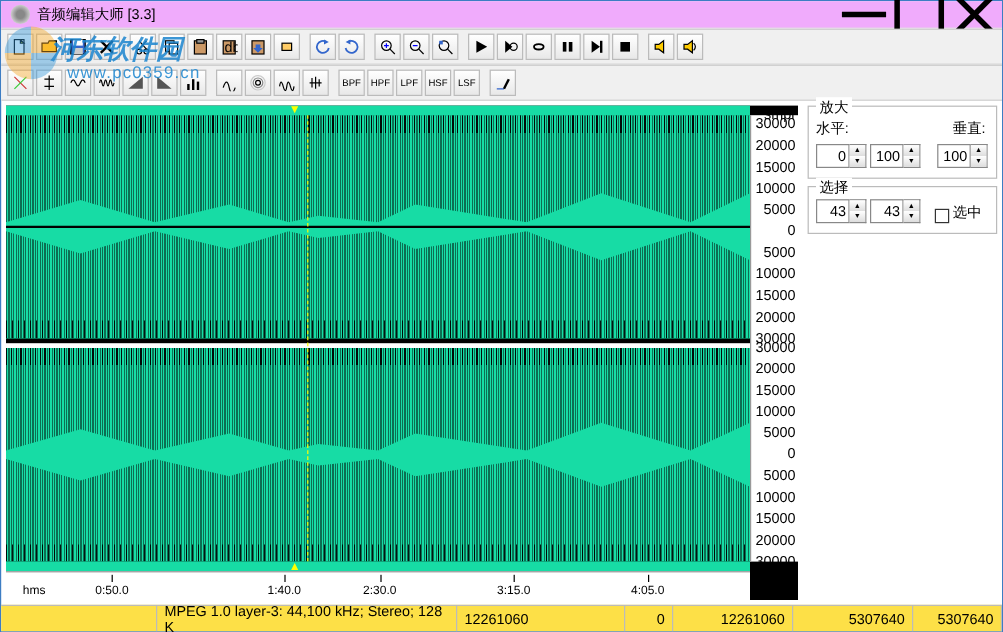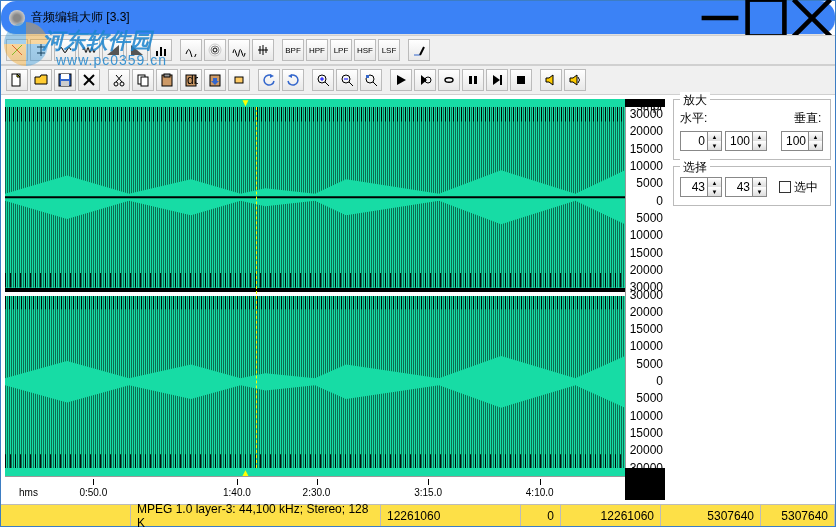--- a/index.html
+++ b/index.html
@@ -1,20 +1,20 @@
 <!DOCTYPE html>
 <html><head>
 <meta charset="utf-8">
 <style>
 * { box-sizing: border-box; margin: 0; padding: 0; font-family: 'Microsoft YaHei', SimSun, Arial, sans-serif; font-size: 12px; }
 body { background: #fff; width: 836px; height: 527px; overflow: hidden; }
 .window { width: 836px; height: 527px; border: 1px solid #3d7dc3; display: flex; flex-direction: column; }
 
 
-.titlebar { height: 34px; background: #3b82f6; display: flex; align-items: center; padding: 0 0 0 8px; border-bottom: 1px solid #e0e0e0; border-radius: 15px; }
+.titlebar { height: 23px; background: #f0abfc; display: flex; align-items: center; padding: 0 0 0 8px; border-bottom: 1px solid #e0e0e0; }
 .titlebar .appicon { width: 16px; height: 16px; margin-right: 6px; background: radial-gradient(circle, #888 30%, #ccc 70%); border-radius: 50%; }
 .titlebar .title { flex: 1; color: #000; }
 .titlebar .wbtn { width: 46px; height: 30px; display: flex; align-items: center; justify-content: center; color: #000; cursor: pointer; }
 
 
 .menubar { height: 20px; display: flex; align-items: center; padding: 0 6px; gap: 2px; }
 .menubar .mi { padding: 2px 4px; cursor: pointer; }
 
 
 .toolbar { display: flex; align-items: center; padding: 2px 4px; gap: 0; background: #f0f0f0; border-top: 1px solid #d0d0d0; border-bottom: 1px solid #d0d0d0; }
@@ -40,21 +40,21 @@
 .waveform .scale-col .tick { position: absolute; right: 2px; }
 .waveform .timeaxis { position: absolute; bottom: 0; left: 0; right: 40px; height: 24px; background: #fff; border-top: 1px solid #999; }
 .waveform .timeaxis .hms { position: absolute; left: 14px; bottom: 2px; font-size: 10px; }
 .waveform .timeaxis .tlbl { position: absolute; bottom: 2px; font-size: 10px; }
 .waveform .timeaxis .tlbl::before { content:''; position:absolute; top:-8px; left:50%; width:1px; height:6px; background:#000; }
 
 
 .sidepanel { width: 166px; padding: 4px; }
 .group { border: 1px solid #bbb; margin-bottom: 6px; padding: 6px 6px 8px 6px; position: relative; }
 .group .legend { position: absolute; top: -8px; left: 6px; background: #fff; padding: 0 3px; }
-.row { display: flex; align-items: center; gap: 3px; margin-top: 4px; }
+.row { display: flex; align-items: flex-end; gap: 3px; margin-top: 4px; }
 .row .lbl { width: 30px; }
 .spin { display: flex; align-items: stretch; }
 .spin input { width: 28px; height: 20px; border: 1px solid #888; padding: 0 2px; text-align: right; }
 .spin .arrows { width: 14px; display: flex; flex-direction: column; border: 1px solid #888; border-left: none; }
 .spin .arrows .a { flex: 1; background: linear-gradient(#fff,#ddd); font-size: 6px; display:flex; align-items:center; justify-content:center; cursor:pointer; }
 .chk { width: 12px; height: 12px; border: 1px solid #333; display: inline-block; }
 
 
 .statusbar { height: 22px; border-top: 1px solid #bbb; display: flex; align-items: stretch; background: #fde047; }
 .statusbar .cell { border-right: 1px solid #bbb; padding: 3px 6px; display:flex; align-items:center; }
@@ -94,20 +94,167 @@
           <line x1="1" y1="1" x2="9" y2="9" stroke="#000"></line>
           <line x1="9" y1="1" x2="1" y2="9" stroke="#000"></line>
         </svg>
     </div>
   </div>
 
 
   <div class="toolbar">
     <div class="tbtn">
         <svg viewBox="0 0 14 14">
+          <rect x="2" y="1" width="8" height="12" fill="#fff" stroke="#000"></rect>
+          <polyline points="7,1 10,4 7,4 7,1" fill="#ff0" stroke="#000"></polyline>
+        </svg>
+      </div>
+    <div class="tbtn">
+        <svg viewBox="0 0 14 14">
+          <path d="M1 4h5l1-2h6v9H1z" fill="#ffcc33" stroke="#000"></path>
+        </svg>
+      </div>
+    <div class="tbtn">
+        <svg viewBox="0 0 14 14">
+          <rect x="1" y="1" width="12" height="12" fill="#36c" stroke="#000"></rect>
+          <rect x="3" y="1" width="8" height="5" fill="#fff"></rect>
+          <rect x="3" y="8" width="8" height="5" fill="#ccc"></rect>
+        </svg>
+      </div>
+    <div class="tbtn">
+        <svg viewBox="0 0 14 14">
+          <line x1="2" y1="2" x2="12" y2="12" stroke="#000" stroke-width="2"></line>
+          <line x1="12" y1="2" x2="2" y2="12" stroke="#000" stroke-width="2"></line>
+        </svg>
+      </div>
+    <div class="sep"></div>
+    <div class="tbtn">
+        <svg viewBox="0 0 14 14">
+          <circle cx="4" cy="11" r="2" fill="none" stroke="#000"></circle>
+          <circle cx="10" cy="11" r="2" fill="none" stroke="#000"></circle>
+          <line x1="4" y1="9" x2="10" y2="2" stroke="#000"></line>
+          <line x1="10" y1="9" x2="4" y2="2" stroke="#000"></line>
+        </svg>
+      </div>
+    <div class="tbtn">
+        <svg viewBox="0 0 14 14">
+          <rect x="2" y="2" width="7" height="9" fill="#fff" stroke="#000"></rect>
+          <rect x="5" y="4" width="7" height="9" fill="#fff" stroke="#000"></rect>
+        </svg>
+      </div>
+    <div class="tbtn">
+        <svg viewBox="0 0 14 14">
+          <rect x="2" y="2" width="10" height="11" fill="#c96" stroke="#000"></rect>
+          <rect x="4" y="1" width="6" height="3" fill="#999" stroke="#000"></rect>
+        </svg>
+      </div>
+    <div class="tbtn">
+        <svg viewBox="0 0 14 14">
+          <rect x="2" y="2" width="10" height="11" fill="#c96" stroke="#000"></rect>
+          <text x="3" y="11" font-size="7" fill="#000">db</text>
+        </svg>
+      </div>
+    <div class="tbtn">
+        <svg viewBox="0 0 14 14">
+          <rect x="2" y="2" width="10" height="11" fill="#c96" stroke="#000"></rect>
+          <polygon points="5,5 9,5 9,8 11,8 7,12 3,8 5,8" fill="#36c"></polygon>
+        </svg>
+      </div>
+    <div class="tbtn">
+        <svg viewBox="0 0 14 14">
+          <rect x="3" y="4" width="8" height="6" fill="#fc6" stroke="#000"></rect>
+        </svg>
+      </div>
+    <div class="sep"></div>
+    <div class="tbtn">
+        <svg viewBox="0 0 14 14">
+          <path d="M10 3 A5 5 0 1 0 12 8" fill="none" stroke="#36c" stroke-width="1.5"></path>
+          <polygon points="8,1 12,3 8,5" fill="#36c"></polygon>
+        </svg>
+      </div>
+    <div class="tbtn">
+        <svg viewBox="0 0 14 14">
+          <path d="M4 3 A5 5 0 1 1 2 8" fill="none" stroke="#36c" stroke-width="1.5"></path>
+          <polygon points="6,1 2,3 6,5" fill="#36c"></polygon>
+        </svg>
+      </div>
+    <div class="sep"></div>
+    <div class="tbtn">
+        <svg viewBox="0 0 14 14">
+          <circle cx="6" cy="6" r="4" fill="none" stroke="#000"></circle>
+          <line x1="9" y1="9" x2="13" y2="13" stroke="#000"></line>
+          <line x1="4" y1="6" x2="8" y2="6" stroke="#00f"></line>
+          <line x1="6" y1="4" x2="6" y2="8" stroke="#00f"></line>
+        </svg>
+      </div>
+    <div class="tbtn">
+        <svg viewBox="0 0 14 14">
+          <circle cx="6" cy="6" r="4" fill="none" stroke="#000"></circle>
+          <line x1="9" y1="9" x2="13" y2="13" stroke="#000"></line>
+          <line x1="4" y1="6" x2="8" y2="6" stroke="#00f"></line>
+        </svg>
+      </div>
+    <div class="tbtn">
+        <svg viewBox="0 0 14 14">
+          <circle cx="6" cy="6" r="4" fill="none" stroke="#000"></circle>
+          <line x1="9" y1="9" x2="13" y2="13" stroke="#000"></line>
+          <rect x="2" y="2" width="3" height="3" fill="#36c"></rect>
+        </svg>
+      </div>
+    <div class="sep"></div>
+    <div class="tbtn">
+        <svg viewBox="0 0 14 14">
+          <polygon points="3,2 12,7 3,12" fill="#000"></polygon>
+        </svg>
+      </div>
+    <div class="tbtn">
+        <svg viewBox="0 0 14 14">
+          <polygon points="3,2 9,7 3,12" fill="#000"></polygon>
+          <circle cx="10" cy="7" r="3" fill="none" stroke="#000"></circle>
+        </svg>
+      </div>
+    <div class="tbtn">
+        <svg viewBox="0 0 14 14">
+          <path d="M3 7c0-3 8-3 8 0s-8 3-8 0" fill="none" stroke="#000" stroke-width="1.5"></path>
+        </svg>
+      </div>
+    <div class="tbtn">
+        <svg viewBox="0 0 14 14">
+          <rect x="3" y="3" width="3" height="8" fill="#000"></rect>
+          <rect x="8" y="3" width="3" height="8" fill="#000"></rect>
+        </svg>
+      </div>
+    <div class="tbtn">
+        <svg viewBox="0 0 14 14">
+          <polygon points="3,2 10,7 3,12" fill="#000"></polygon>
+          <rect x="10" y="2" width="2" height="10" fill="#000"></rect>
+        </svg>
+      </div>
+    <div class="tbtn">
+        <svg viewBox="0 0 14 14">
+          <rect x="3" y="3" width="8" height="8" fill="#000"></rect>
+        </svg>
+      </div>
+    <div class="sep"></div>
+    <div class="tbtn">
+        <svg viewBox="0 0 14 14">
+          <polygon points="2,5 5,5 9,2 9,12 5,9 2,9" fill="#fc0" stroke="#000"></polygon>
+        </svg>
+      </div>
+    <div class="tbtn">
+        <svg viewBox="0 0 14 14">
+          <polygon points="2,5 5,5 9,2 9,12 5,9 2,9" fill="#fc0" stroke="#000"></polygon>
+          <path d="M10 4 q3 3 0 6" fill="none" stroke="#000"></path>
+        </svg>
+      </div>
+  </div>
+
+  <div class="toolbar">
+    <div class="tbtn">
+        <svg viewBox="0 0 14 14">
           <line x1="2" y1="2" x2="12" y2="12" stroke="#c33"></line>
           <line x1="12" y1="2" x2="2" y2="12" stroke="#3c3"></line>
         </svg>
       </div>
     <div class="tbtn">
         <svg viewBox="0 0 14 14">
           <line x1="7" y1="1" x2="7" y2="13" stroke="#000"></line>
           <line x1="3" y1="4" x2="11" y2="4" stroke="#000"></line>
           <line x1="3" y1="10" x2="11" y2="10" stroke="#000"></line>
         </svg>
@@ -179,167 +326,20 @@
         <span style="font-size:8px">HSF</span>
       </div>
     <div class="tbtn">
         <span style="font-size:8px">LSF</span>
       </div>
     <div class="sep"></div>
     <div class="tbtn">
         <svg viewBox="0 0 14 14">
           <line x1="2" y1="12" x2="8" y2="12" stroke="#36c"></line>
           <path d="M8 12 L12 4" stroke="#000" stroke-width="2"></path>
-        </svg>
-      </div>
-  </div>
-
-  <div class="toolbar">
-    <div class="tbtn">
-        <svg viewBox="0 0 14 14">
-          <rect x="2" y="1" width="8" height="12" fill="#fff" stroke="#000"></rect>
-          <polyline points="7,1 10,4 7,4 7,1" fill="#ff0" stroke="#000"></polyline>
-        </svg>
-      </div>
-    <div class="tbtn">
-        <svg viewBox="0 0 14 14">
-          <path d="M1 4h5l1-2h6v9H1z" fill="#ffcc33" stroke="#000"></path>
-        </svg>
-      </div>
-    <div class="tbtn">
-        <svg viewBox="0 0 14 14">
-          <rect x="1" y="1" width="12" height="12" fill="#36c" stroke="#000"></rect>
-          <rect x="3" y="1" width="8" height="5" fill="#fff"></rect>
-          <rect x="3" y="8" width="8" height="5" fill="#ccc"></rect>
-        </svg>
-      </div>
-    <div class="tbtn">
-        <svg viewBox="0 0 14 14">
-          <line x1="2" y1="2" x2="12" y2="12" stroke="#000" stroke-width="2"></line>
-          <line x1="12" y1="2" x2="2" y2="12" stroke="#000" stroke-width="2"></line>
-        </svg>
-      </div>
-    <div class="sep"></div>
-    <div class="tbtn">
-        <svg viewBox="0 0 14 14">
-          <circle cx="4" cy="11" r="2" fill="none" stroke="#000"></circle>
-          <circle cx="10" cy="11" r="2" fill="none" stroke="#000"></circle>
-          <line x1="4" y1="9" x2="10" y2="2" stroke="#000"></line>
-          <line x1="10" y1="9" x2="4" y2="2" stroke="#000"></line>
-        </svg>
-      </div>
-    <div class="tbtn">
-        <svg viewBox="0 0 14 14">
-          <rect x="2" y="2" width="7" height="9" fill="#fff" stroke="#000"></rect>
-          <rect x="5" y="4" width="7" height="9" fill="#fff" stroke="#000"></rect>
-        </svg>
-      </div>
-    <div class="tbtn">
-        <svg viewBox="0 0 14 14">
-          <rect x="2" y="2" width="10" height="11" fill="#c96" stroke="#000"></rect>
-          <rect x="4" y="1" width="6" height="3" fill="#999" stroke="#000"></rect>
-        </svg>
-      </div>
-    <div class="tbtn">
-        <svg viewBox="0 0 14 14">
-          <rect x="2" y="2" width="10" height="11" fill="#c96" stroke="#000"></rect>
-          <text x="3" y="11" font-size="7" fill="#000">db</text>
-        </svg>
-      </div>
-    <div class="tbtn">
-        <svg viewBox="0 0 14 14">
-          <rect x="2" y="2" width="10" height="11" fill="#c96" stroke="#000"></rect>
-          <polygon points="5,5 9,5 9,8 11,8 7,12 3,8 5,8" fill="#36c"></polygon>
-        </svg>
-      </div>
-    <div class="tbtn">
-        <svg viewBox="0 0 14 14">
-          <rect x="3" y="4" width="8" height="6" fill="#fc6" stroke="#000"></rect>
-        </svg>
-      </div>
-    <div class="sep"></div>
-    <div class="tbtn">
-        <svg viewBox="0 0 14 14">
-          <path d="M10 3 A5 5 0 1 0 12 8" fill="none" stroke="#36c" stroke-width="1.5"></path>
-          <polygon points="8,1 12,3 8,5" fill="#36c"></polygon>
-        </svg>
-      </div>
-    <div class="tbtn">
-        <svg viewBox="0 0 14 14">
-          <path d="M4 3 A5 5 0 1 1 2 8" fill="none" stroke="#36c" stroke-width="1.5"></path>
-          <polygon points="6,1 2,3 6,5" fill="#36c"></polygon>
-        </svg>
-      </div>
-    <div class="sep"></div>
-    <div class="tbtn">
-        <svg viewBox="0 0 14 14">
-          <circle cx="6" cy="6" r="4" fill="none" stroke="#000"></circle>
-          <line x1="9" y1="9" x2="13" y2="13" stroke="#000"></line>
-          <line x1="4" y1="6" x2="8" y2="6" stroke="#00f"></line>
-          <line x1="6" y1="4" x2="6" y2="8" stroke="#00f"></line>
-        </svg>
-      </div>
-    <div class="tbtn">
-        <svg viewBox="0 0 14 14">
-          <circle cx="6" cy="6" r="4" fill="none" stroke="#000"></circle>
-          <line x1="9" y1="9" x2="13" y2="13" stroke="#000"></line>
-          <line x1="4" y1="6" x2="8" y2="6" stroke="#00f"></line>
-        </svg>
-      </div>
-    <div class="tbtn">
-        <svg viewBox="0 0 14 14">
-          <circle cx="6" cy="6" r="4" fill="none" stroke="#000"></circle>
-          <line x1="9" y1="9" x2="13" y2="13" stroke="#000"></line>
-          <rect x="2" y="2" width="3" height="3" fill="#36c"></rect>
-        </svg>
-      </div>
-    <div class="sep"></div>
-    <div class="tbtn">
-        <svg viewBox="0 0 14 14">
-          <polygon points="3,2 12,7 3,12" fill="#000"></polygon>
-        </svg>
-      </div>
-    <div class="tbtn">
-        <svg viewBox="0 0 14 14">
-          <polygon points="3,2 9,7 3,12" fill="#000"></polygon>
-          <circle cx="10" cy="7" r="3" fill="none" stroke="#000"></circle>
-        </svg>
-      </div>
-    <div class="tbtn">
-        <svg viewBox="0 0 14 14">
-          <path d="M3 7c0-3 8-3 8 0s-8 3-8 0" fill="none" stroke="#000" stroke-width="1.5"></path>
-        </svg>
-      </div>
-    <div class="tbtn">
-        <svg viewBox="0 0 14 14">
-          <rect x="3" y="3" width="3" height="8" fill="#000"></rect>
-          <rect x="8" y="3" width="3" height="8" fill="#000"></rect>
-        </svg>
-      </div>
-    <div class="tbtn">
-        <svg viewBox="0 0 14 14">
-          <polygon points="3,2 10,7 3,12" fill="#000"></polygon>
-          <rect x="10" y="2" width="2" height="10" fill="#000"></rect>
-        </svg>
-      </div>
-    <div class="tbtn">
-        <svg viewBox="0 0 14 14">
-          <rect x="3" y="3" width="8" height="8" fill="#000"></rect>
-        </svg>
-      </div>
-    <div class="sep"></div>
-    <div class="tbtn">
-        <svg viewBox="0 0 14 14">
-          <polygon points="2,5 5,5 9,2 9,12 5,9 2,9" fill="#fc0" stroke="#000"></polygon>
-        </svg>
-      </div>
-    <div class="tbtn">
-        <svg viewBox="0 0 14 14">
-          <polygon points="2,5 5,5 9,2 9,12 5,9 2,9" fill="#fc0" stroke="#000"></polygon>
-          <path d="M10 4 q3 3 0 6" fill="none" stroke="#000"></path>
         </svg>
       </div>
   </div>
 
   <div class="main">
     <div class="waveform-area">
       <div class="waveform">
         <div class="topbar">
           <span class="marker" style="left:38%; top:-2px;">▼</span>
         </div>
@@ -405,21 +405,21 @@
         <div class="botbar">
           <span class="marker" style="left:38%; bottom:-2px;">▲</span>
         </div>
 
         <div class="timeaxis">
           <span class="hms">hms</span>
         <span class="tlbl" style="left: 12%;">0:50.0</span>
             <span class="tlbl" style="left: 30%; margin-left: 32px;">1:40.0</span>
             <span class="tlbl" style="left: 48%;">2:30.0</span>
             <span class="tlbl" style="left: 66%;">3:15.0</span>
-            <span class="tlbl" style="left: 84%;">4:10.0</span>
+            <span class="tlbl" style="left: 84%;">4:05.0</span>
           </div>
       </div>
     </div>
 
     <div class="sidepanel">
       <div class="group">
         <span class="legend">放大</span>
         <div class="row">
           <span class="lbl">水平:</span>
           <span style="flex:1"></span>

